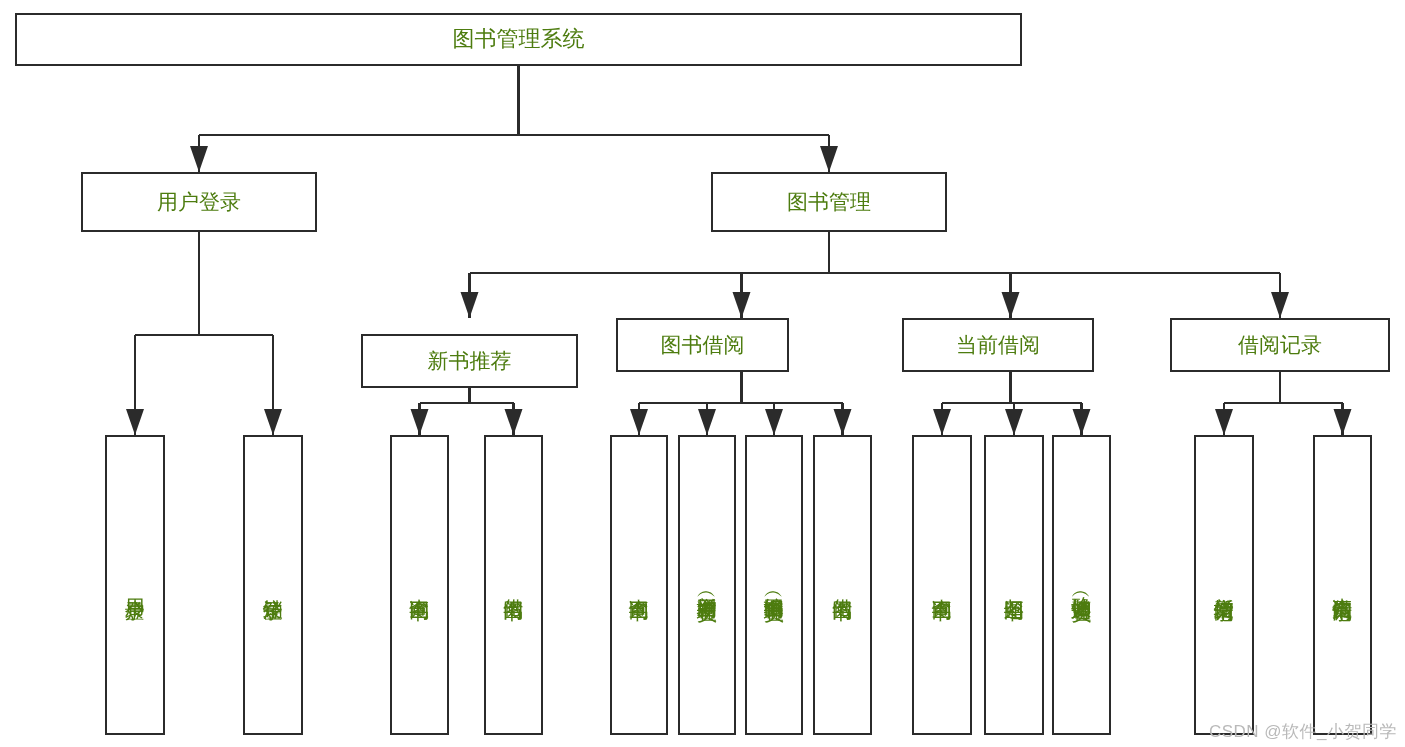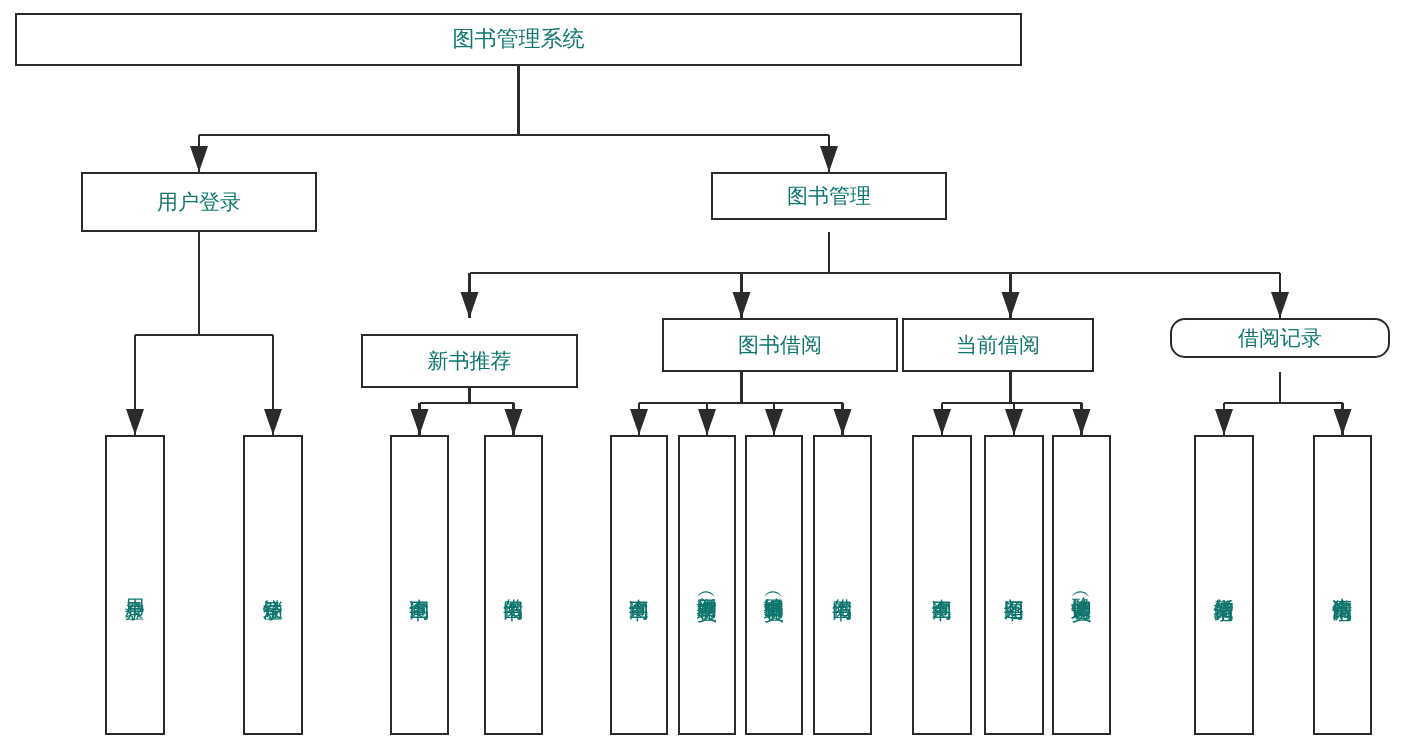--- a/index.html
+++ b/index.html
@@ -23,21 +23,21 @@
     position: absolute;
     box-sizing: border-box;
     background: #ffffff;
     border: 2px solid #2b2b2b;
     display: flex;
     align-items: center;
     justify-content: center;
     overflow: hidden;
   }
   .node-label {
-    color: #0f766e;
+    color: #4d7c0f;
     line-height: 1.12;
     text-align: center;
     white-space: pre-wrap;
   }
   .node-box.horizontal .node-label {
     writing-mode: horizontal-tb;
     font-size: 21px;
   }
   .node-box.vertical .node-label {
     writing-mode: vertical-rl;
@@ -125,33 +125,33 @@
       <line x1="1342.5" y1="403" x2="1342.5" y2="435" stroke="#2b2b2b" stroke-width="2.6" shape-rendering="crispEdges"></line>
       <path d="M1333.5,409 L1351.5,409 L1342.5,435 Z" fill="#2b2b2b"></path>
     </svg>
   <div id="node-layer">
       <div class="node-box root horizontal" style="left: 15px; top: 13px; width: 1007px; height: 53px;">
         <span class="node-label">图书管理系统</span>
       </div>
       <div class="node-box level1 horizontal" style="left: 81px; top: 172px; width: 236px; height: 60px;">
         <span class="node-label">用户登录</span>
       </div>
-      <div class="node-box level1 horizontal" style="left: 711px; top: 172px; width: 236px; height: 48px;">
+      <div class="node-box level1 horizontal" style="left: 711px; top: 172px; width: 236px; height: 60px;">
         <span class="node-label">图书管理</span>
       </div>
       <div class="node-box level2 horizontal" style="left: 361px; top: 318px; width: 217px; height: 54px; margin-top: 16px;">
         <span class="node-label">新书推荐</span>
       </div>
-      <div class="node-box level2 horizontal" style="left: 662px; top: 318px; width: 236px; height: 54px;">
+      <div class="node-box level2 horizontal" style="left: 616px; top: 318px; width: 173px; height: 54px;">
         <span class="node-label">图书借阅</span>
       </div>
       <div class="node-box level2 horizontal" style="left: 902px; top: 318px; width: 192px; height: 54px;">
         <span class="node-label">当前借阅</span>
       </div>
-      <div class="node-box level2 horizontal" style="left: 1170px; top: 318px; width: 220px; height: 40px; border-radius: 15px;">
+      <div class="node-box level2 horizontal" style="left: 1170px; top: 318px; width: 220px; height: 54px;">
         <span class="node-label">借阅记录</span>
       </div>
       <div class="node-box level3 vertical" style="left: 105px; top: 435px; width: 60px; height: 300px;">
         <span class="node-label">用户登录</span>
       </div>
       <div class="node-box level3 vertical" style="left: 243px; top: 435px; width: 60px; height: 300px;">
         <span class="node-label">注销登录</span>
       </div>
       <div class="node-box level3 vertical" style="left: 390px; top: 435px; width: 59px; height: 300px;">
         <span class="node-label">查询图书</span>
@@ -180,13 +180,14 @@
       <div class="node-box level3 vertical" style="left: 1052px; top: 435px; width: 59px; height: 300px;">
         <span class="node-label">确认归还（管理员）</span>
       </div>
       <div class="node-box level3 vertical" style="left: 1194px; top: 435px; width: 60px; height: 300px;">
         <span class="node-label">新增借阅记录</span>
       </div>
       <div class="node-box level3 vertical" style="left: 1313px; top: 435px; width: 59px; height: 300px;">
         <span class="node-label">查询借阅记录</span>
       </div>
     </div>
+  <div class="watermark" style="color: rgb(185, 185, 185);">CSDN @软件_小贺同学</div>
 </div>
 
 </body></html>

